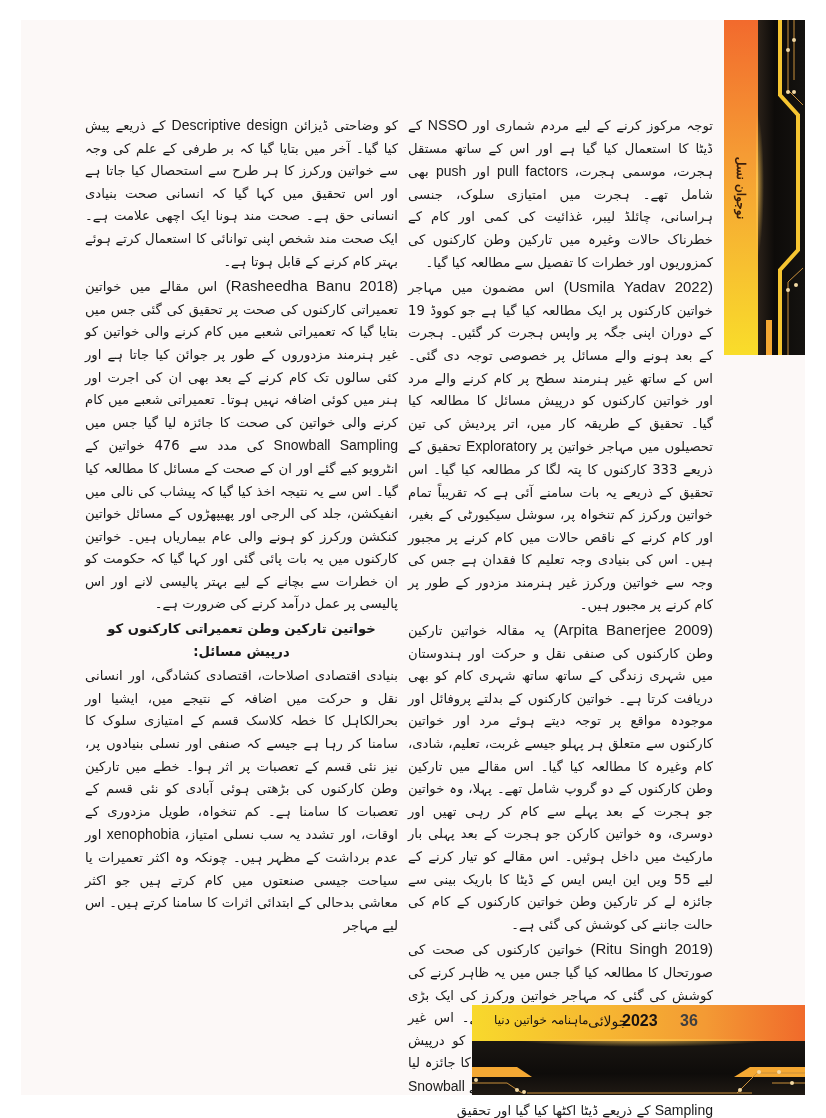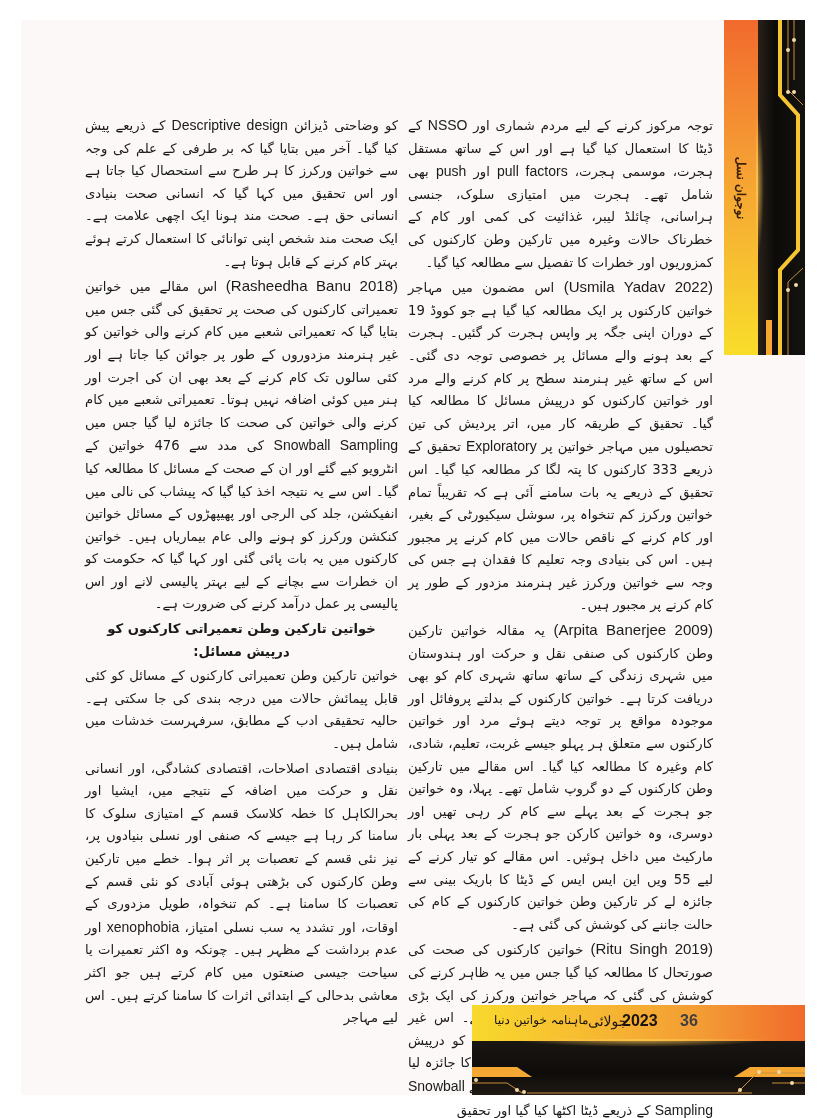--- a/index.html
+++ b/index.html
@@ -143,21 +143,20 @@
     <span class="ltr">Descriptive design</span>
     <span>کے ذریعے پیش کیا گیا۔ آخر میں بتایا گیا کہ بر طرفی کے علم کی وجہ سے خواتین ورکرز کا ہر طرح سے استحصال کیا جاتا ہے اور اس تحقیق میں کہا گیا کہ انسانی صحت بنیادی انسانی حق ہے۔ صحت مند ہونا ایک اچھی علامت ہے۔ ایک صحت مند شخص اپنی توانائی کا استعمال کرتے ہوئے بہتر کام کرنے کے قابل ہوتا ہے۔</span>
   </p>
   <p>
     <span class="cite">(Rasheedha Banu 2018)</span>
     <span>اس مقالے میں خواتین تعمیراتی کارکنوں کی صحت پر تحقیق کی گئی جس میں بتایا گیا کہ تعمیراتی شعبے میں کام کرنے والی خواتین کو غیر ہنرمند مزدوروں کے طور پر جوائن کیا جاتا ہے اور کئی سالوں تک کام کرنے کے بعد بھی ان کی اجرت اور ہنر میں کوئی اضافہ نہیں ہوتا۔ تعمیراتی شعبے میں کام کرنے والی خواتین کی صحت کا جائزہ لیا گیا جس میں</span>
     <span class="ltr">Snowball Sampling</span>
     <span>کی مدد سے 476 خواتین کے انٹرویو کیے گئے اور ان کے صحت کے مسائل کا مطالعہ کیا گیا۔ اس سے یہ نتیجہ اخذ کیا گیا کہ پیشاب کی نالی میں انفیکشن، جلد کی الرجی اور پھیپھڑوں کے مسائل خواتین کنکشن ورکرز کو ہونے والی عام بیماریاں ہیں۔ خواتین کارکنوں میں یہ بات پائی گئی اور کہا گیا کہ حکومت کو ان خطرات سے بچانے کے لیے بہتر پالیسی لانے اور اس پالیسی پر عمل درآمد کرنے کی ضرورت ہے۔</span>
   </p>
   <p class="heading">خواتین تارکین وطن تعمیراتی کارکنوں کو درپیش مسائل:</p>
-  <p>خواتین تارکین وطن تعمیراتی کارکنوں کے مسائل کو کئی قابل پیمائش حالات میں درجہ بندی کی جا سکتی ہے۔ حالیہ تحقیقی ادب کے مطابق، سرفہرست خدشات میں شامل ہیں۔</p>
   <p>
     <span>بنیادی اقتصادی اصلاحات، اقتصادی کشادگی، اور انسانی نقل و حرکت میں اضافہ کے نتیجے میں، ایشیا اور بحرالکاہل کا خطہ کلاسک قسم کے امتیازی سلوک کا سامنا کر رہا ہے جیسے کہ صنفی اور نسلی بنیادوں پر، نیز نئی قسم کے تعصبات پر اثر ہوا۔ خطے میں تارکین وطن کارکنوں کی بڑھتی ہوئی آبادی کو نئی قسم کے تعصبات کا سامنا ہے۔ کم تنخواہ، طویل مزدوری کے اوقات، اور تشدد یہ سب نسلی امتیاز،</span>
     <span class="ltr">xenophobia</span>
     <span>اور عدم برداشت کے مظہر ہیں۔ چونکہ وہ اکثر تعمیرات یا سیاحت جیسی صنعتوں میں کام کرتے ہیں جو اکثر معاشی بدحالی کے ابتدائی اثرات کا سامنا کرتے ہیں۔ اس لیے مہاجر</span>
   </p>
 </div>
 
 <div class="bottom-banner">
   <div class="bb-strip"></div>
   <div class="bb-dark"></div>

